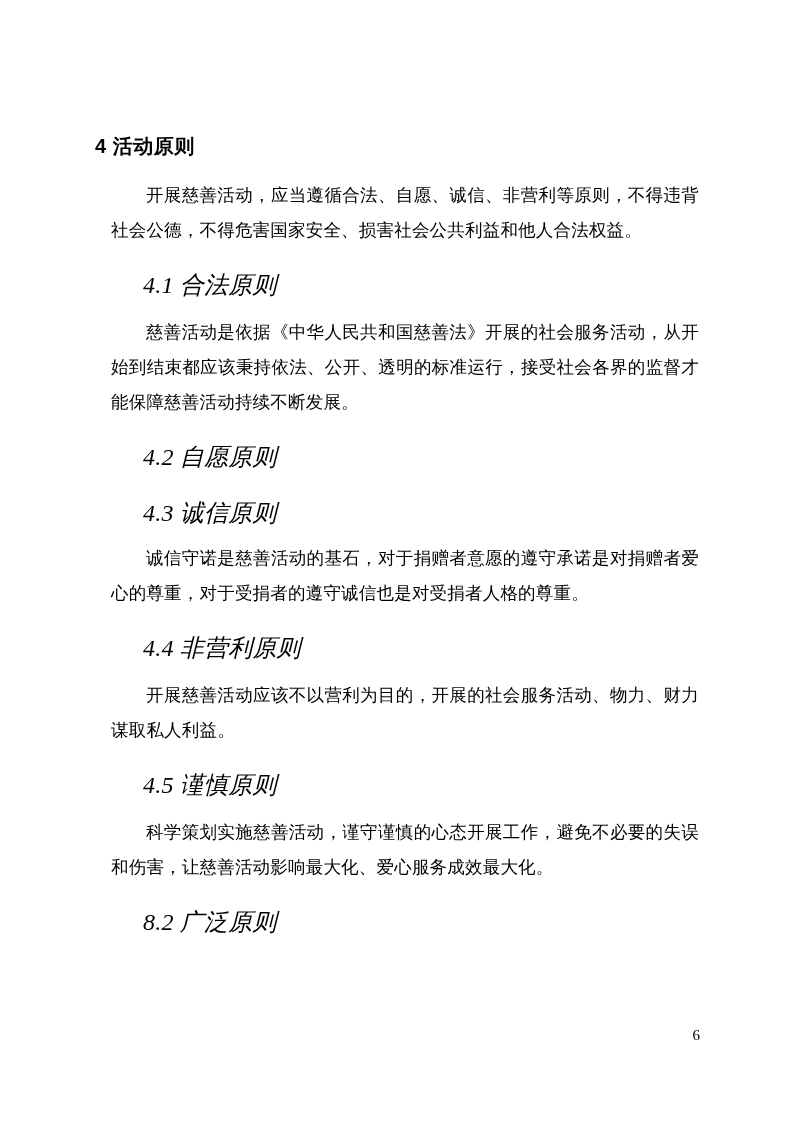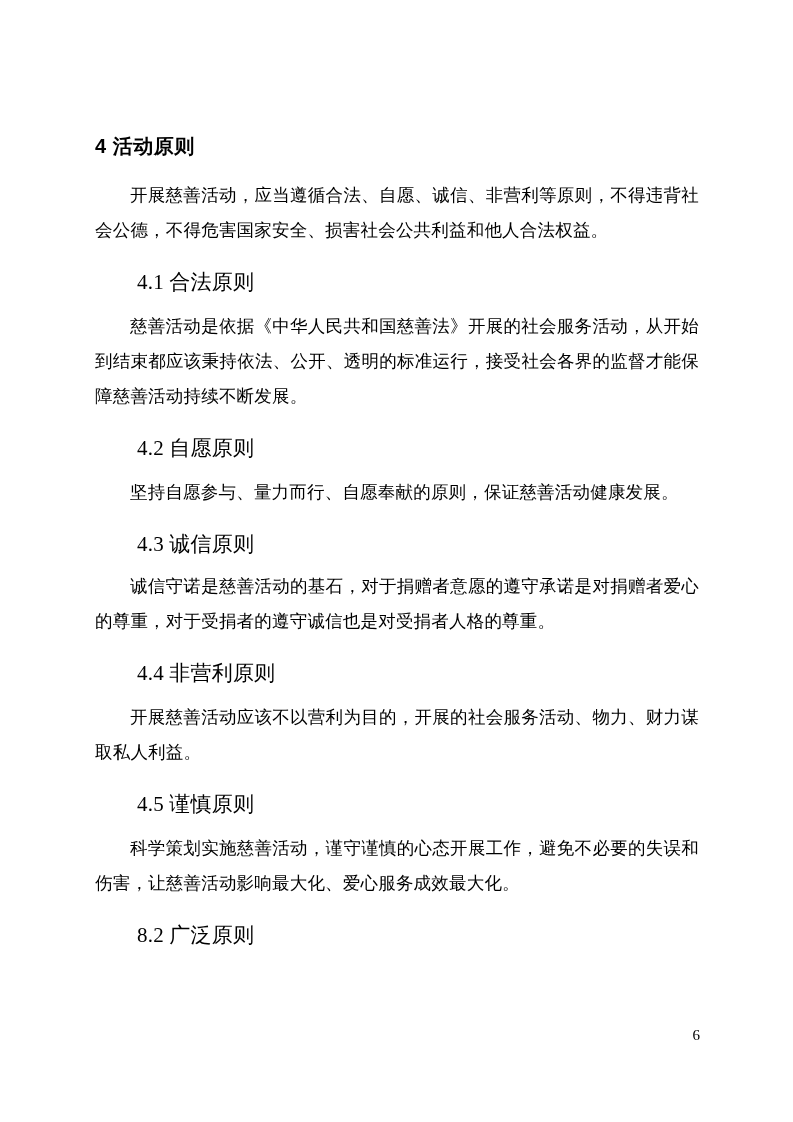--- a/index.html
+++ b/index.html
@@ -33,32 +33,33 @@
     font-family: "Liberation Sans", "DejaVu Sans", sans-serif;
     font-size: 20px;
     font-weight: bold;
     margin: 0 0 18px 0;
     letter-spacing: 0.5px;
     line-height: 1.4;
   }
   p.body-text {
     font-size: 17.5px;
     line-height: 2.0;
-    margin: 0 0 13px 0;
+    margin: 0 0 13px 16px;
     text-align: justify;
     text-justify: inter-ideograph;
     text-indent: 2em;
     letter-spacing: 0.2px;
   }
   p.sub-heading {
-    font-size: 21px;
+    font-size: 24px;
     line-height: 2.0;
     margin: 0 0 6px 0;
     text-indent: 2em;
     letter-spacing: 0.2px;
+    font-style: italic;
   }
   p.tight {
     margin-bottom: 4px;
     margin-top: 8px;
   }
   .page-number {
     position: absolute;
     right: 93px;
     bottom: 78px;
     font-size: 15px;
@@ -75,21 +76,20 @@
     <h1 class="section-title">4 活动原则</h1>
 
     <p class="body-text">开展慈善活动，应当遵循合法、自愿、诚信、非营利等原则，不得违背社会公德，不得危害国家安全、损害社会公共利益和他人合法权益。</p>
 
     <p class="sub-heading">4.1 合法原则</p>
 
     <p class="body-text">慈善活动是依据《中华人民共和国慈善法》开展的社会服务活动，从开始到结束都应该秉持依法、公开、透明的标准运行，接受社会各界的监督才能保障慈善活动持续不断发展。</p>
 
     <p class="sub-heading">4.2 自愿原则</p>
 
-    <p class="body-text">坚持自愿参与、量力而行、自愿奉献的原则，保证慈善活动健康发展。</p>
 
     <p class="sub-heading tight">4.3 诚信原则</p>
 
     <p class="body-text">诚信守诺是慈善活动的基石，对于捐赠者意愿的遵守承诺是对捐赠者爱心的尊重，对于受捐者的遵守诚信也是对受捐者人格的尊重。</p>
 
     <p class="sub-heading">4.4 非营利原则</p>
 
     <p class="body-text">开展慈善活动应该不以营利为目的，开展的社会服务活动、物力、财力谋取私人利益。</p>
 
     <p class="sub-heading">4.5 谨慎原则</p>

